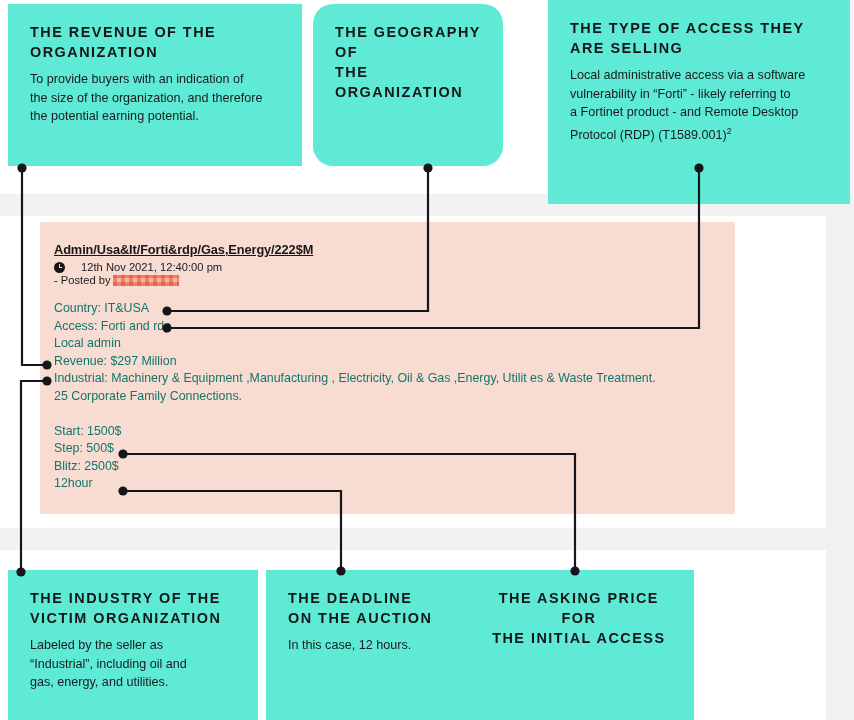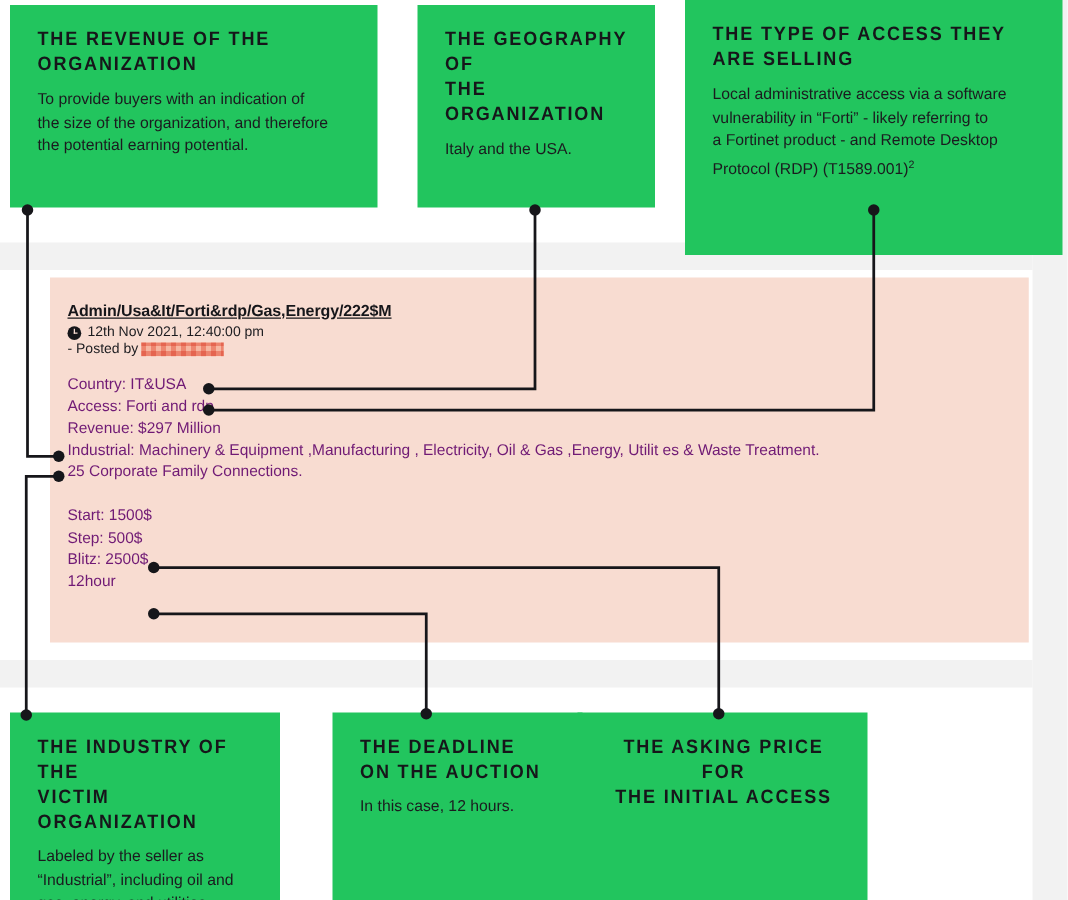--- a/index.html
+++ b/index.html
@@ -18,21 +18,21 @@
   .gray-band{
     position:absolute;left:0;width:826px;height:22px;
     background:#f2f2f2;
   }
   #band-top{top:194px;}
   #band-bottom{top:528px;}
 
   
   .callout{
     position:absolute;
-    background:#22c55e;
+    background:#5eead4;
     box-sizing:border-box;
     padding:18px 6px 14px 22px;
   }
   .callout h2{
     margin:0 0 8px 0;
     font-family:"Liberation Sans", sans-serif;
     font-size:15.5px;
     font-weight:bold;
     letter-spacing:1.6px;
     line-height:20px;
@@ -45,41 +45,41 @@
   .callout p{
     margin:0;
     font-size:12.6px;
     line-height:18.5px;
     color:#1b1b1f;
     white-space:pre-line;
   }
   .callout p sup{font-size:8.5px;vertical-align:super;}
 
   #box-revenue   {left:8px;  top:4px;   width:294px; height:162px;}
-  #box-geography {left:334px;top:4px;   width:190px; height:162px;}
+  #box-geography {left:313px;top:4px;   width:190px; height:162px;border-radius:20px;}
   #box-access    {left:548px;top:0px;   width:302px; height:204px;}
-  #box-industry  {left:8px;  top:570px; width:216px; height:150px;}
+  #box-industry  {left:8px;  top:570px; width:250px; height:150px;}
   #box-deadline  {left:266px;top:570px; width:200px; height:150px;}
   #box-price     {left:462px;top:570px; width:232px; height:164px;text-align:center;}
 
   
   #post-card{
-    position:absolute;left:40px;top:222px;width:783px;height:292px;
+    position:absolute;left:40px;top:222px;width:695px;height:292px;
     background:#f8dcd1;
     box-sizing:border-box;
     padding:18px 14px 0 14px;
   }
   #post-title{
     font-size:12.8px;font-weight:bold;color:#16161a;
     text-decoration:underline;
     letter-spacing:-0.1px;
     margin:0 0 4px 0;
     display:inline-block;
   }
-  .meta-row{display:flex;align-items:center;gap:5px;margin:0 0 1px 0;}
+  .meta-row{display:flex;align-items:center;gap:16px;margin:0 0 1px 0;}
   .clock{
     width:11px;height:11px;border-radius:50%;
     background:#16161a;position:relative;flex:0 0 auto;
   }
   .clock:before{
     content:"";position:absolute;left:5px;top:2.5px;
     width:1px;height:3.5px;background:#f8dcd1;
   }
   .clock:after{
     content:"";position:absolute;left:5px;top:5.5px;
@@ -90,21 +90,21 @@
   .redacted{
     display:inline-block;width:66px;height:11px;margin-left:2px;
     background:
       repeating-linear-gradient(90deg,#f1907a 0 4px,#fbd4c6 4px 8px),
       repeating-linear-gradient(0deg,#ef8f79 0 4px,#fad3c4 4px 8px);
     background-blend-mode:multiply;
     opacity:.85;
     filter:blur(0.6px);
   }
   .post-line{
-    font-size:12.4px;line-height:17.6px;color:#701a75;
+    font-size:12.4px;line-height:17.6px;color:#0f766e;
     white-space:pre-wrap;
   }
   .spacer{height:17px;}
 
   
   #wires{position:absolute;left:0;top:0;width:854px;height:720px;pointer-events:none;}
 </style>
 </head>
 <body>
 
@@ -118,20 +118,21 @@
     <span class="clock"></span>
     <span class="meta-text">12th Nov 2021, 12:40:00 pm</span>
   </div>
   <div class="posted-row">
     <span class="meta-text">- Posted by</span>
     <span class="redacted"></span>
   </div>
 
   <div class="post-line">Country: IT&amp;USA</div>
   <div class="post-line">Access: Forti and rdp</div>
+  <div class="post-line">Local admin</div>
   <div class="post-line">Revenue: $297 Million</div>
   <div class="post-line">Industrial: Machinery &amp; Equipment ,Manufacturing , Electricity, Oil &amp; Gas ,Energy, Utilit es &amp; Waste Treatment.</div>
   <div class="post-line">25 Corporate Family Connections.</div>
 
   <div class="spacer"></div>
 
   <div class="post-line">Start: 1500$</div>
   <div class="post-line">Step: 500$</div>
   <div class="post-line">Blitz: 2500$</div>
   <div class="post-line">12hour</div>
@@ -141,21 +142,20 @@
   <h2>THE REVENUE OF THE
 ORGANIZATION</h2>
   <p>To provide buyers with an indication of
 the size of the organization, and therefore
 the potential earning potential.</p>
 </div>
 
 <div class="callout" id="box-geography">
   <h2>THE GEOGRAPHY OF
 THE ORGANIZATION</h2>
-  <p>Italy and the USA.</p>
 </div>
 
 <div class="callout" id="box-access">
   <h2>THE TYPE OF ACCESS THEY
 ARE SELLING</h2>
   <p><span>Local administrative access via a software
 vulnerability in “Forti” - likely referring to
 a Fortinet product - and Remote Desktop
 Protocol (RDP) (T1589.001)</span><sup>2</sup></p>
 </div>

